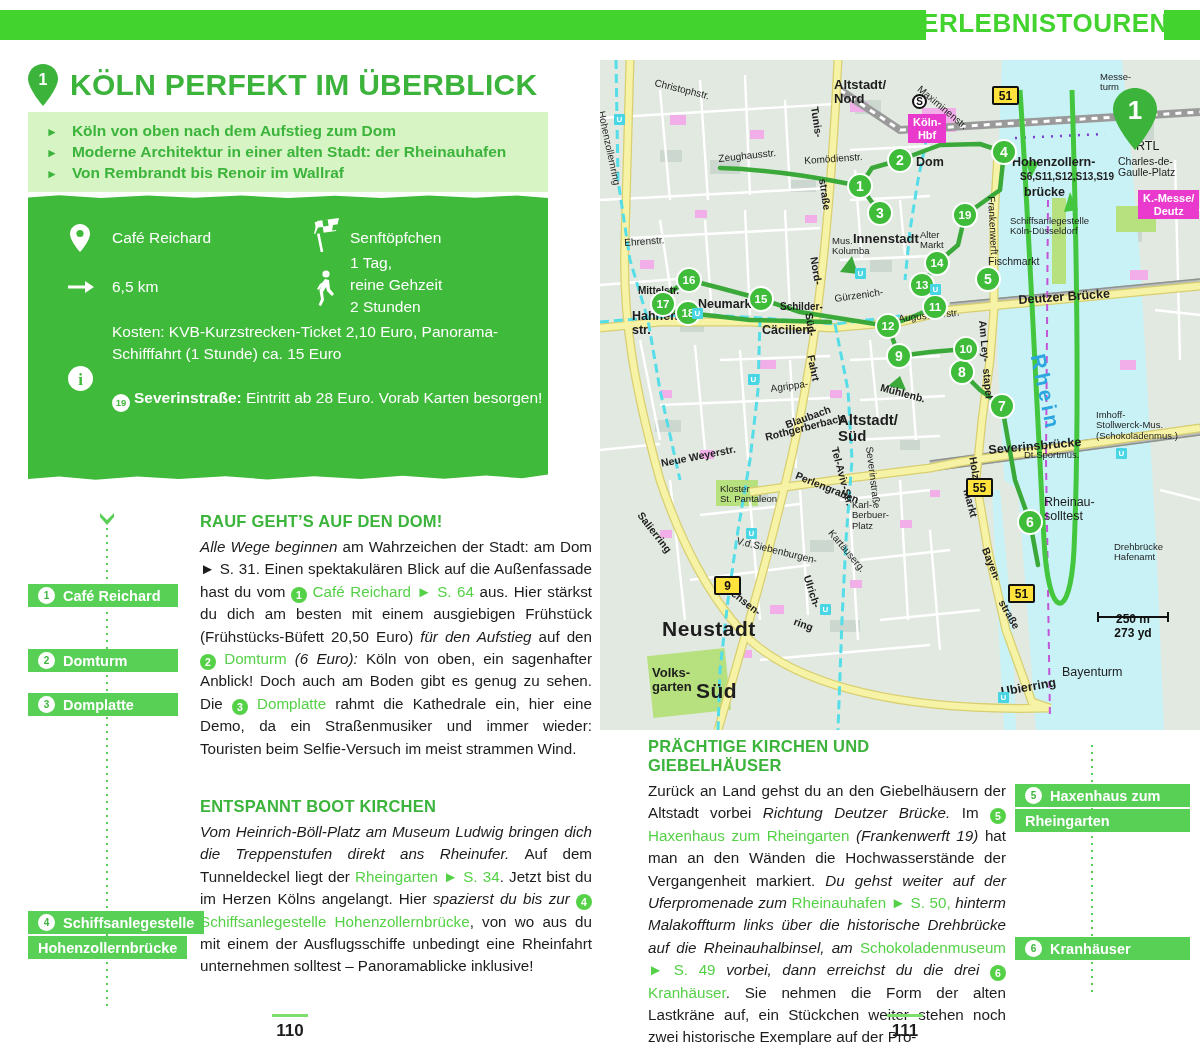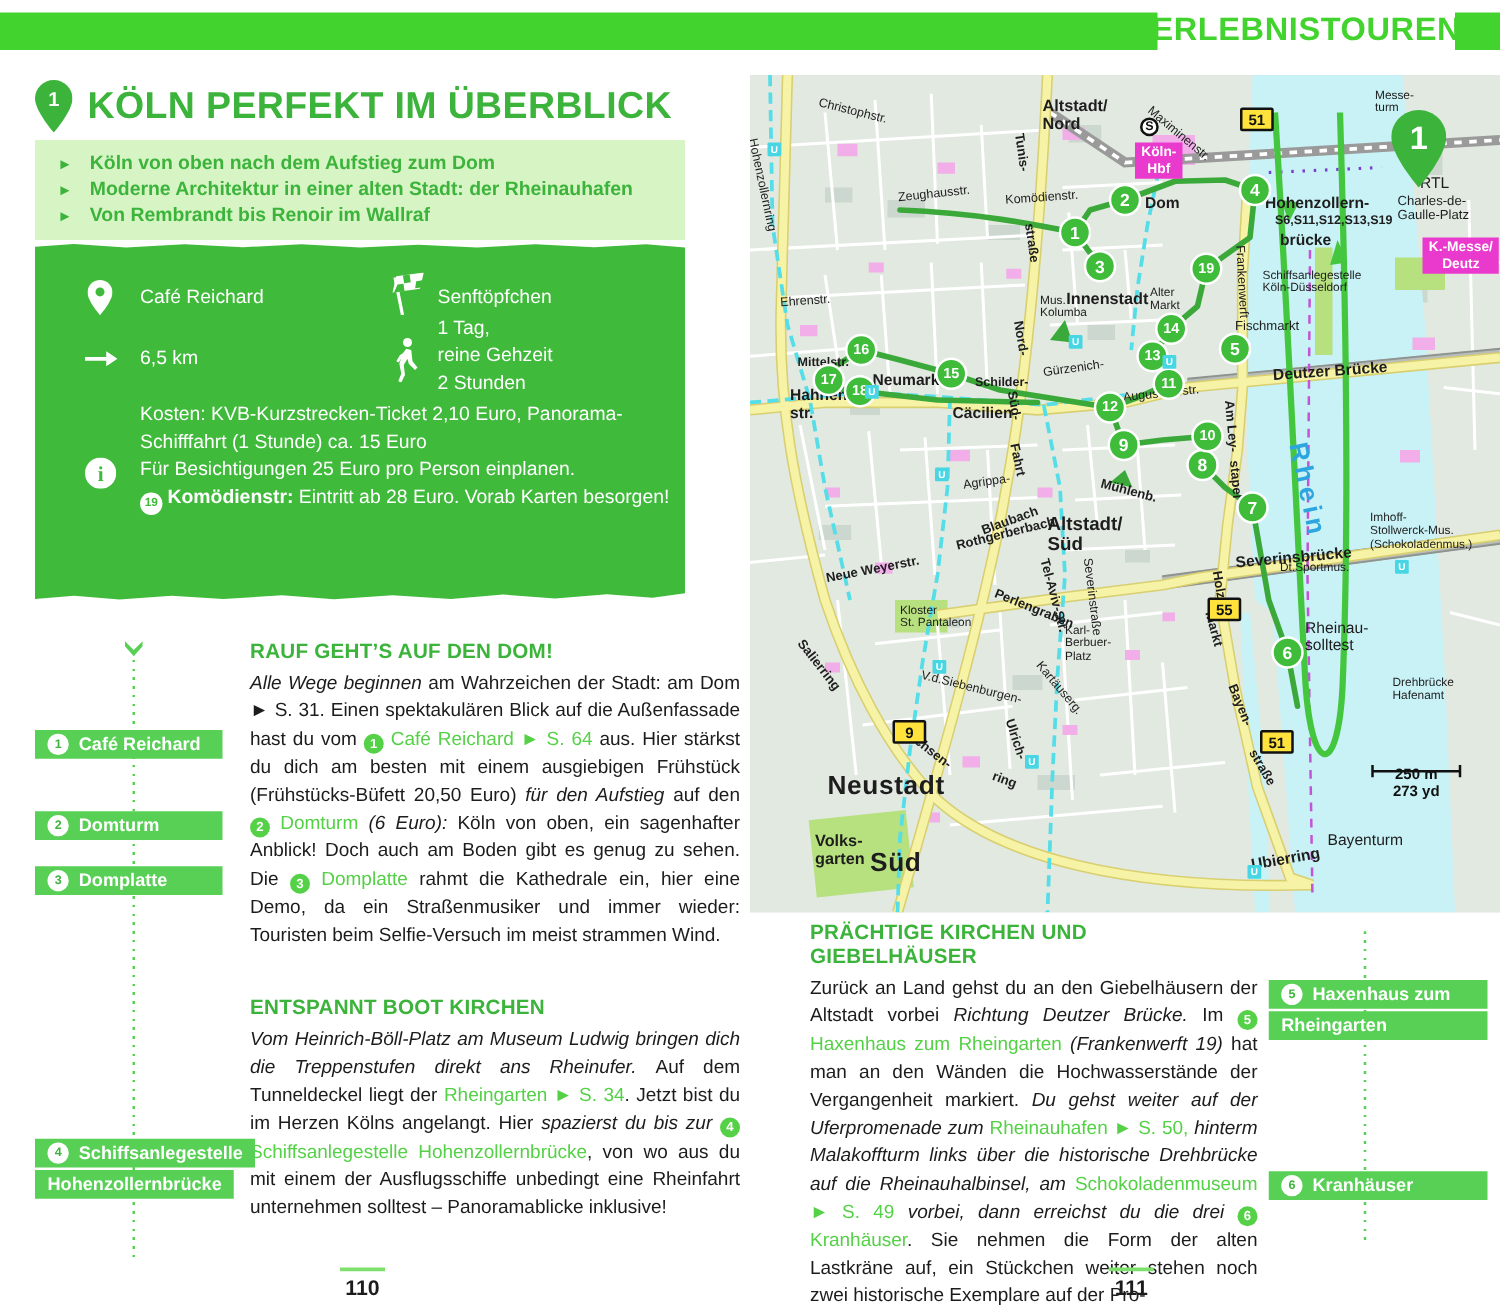--- a/index.html
+++ b/index.html
@@ -147,22 +147,22 @@
   <div class="ib wline" style="left:322px;top:58px">1 Tag,
 reine Gehzeit
 2 Stunden</div>
 
   <svg class="ib-icon" style="left:40px;top:172px" width="25" height="25" viewBox="0 0 25 25">
     <circle cx="12.5" cy="12.5" r="12.5" fill="#fff"></circle>
     <text x="12.5" y="19" font-size="17" font-weight="bold" font-family="Liberation Serif,serif" fill="#3fba3a" text-anchor="middle">i</text>
   </svg>
   <div class="ib costblock" style="left:84px;top:127px">
     <span>Kosten: KVB-Kurzstrecken-Ticket 2,10 Euro, Panorama-Schifffahrt (1 Stunde) ca. 15 Euro</span><br>
-    <span>Für Besichtigungen 25 Euro pro Person einplanen.</span><br>
-    <span class="ib19">19</span><b>Komödienstr:</b><span> Eintritt ab 28 Euro. Vorab Karten besorgen!</span>
+    <br>
+    <span class="ib19">19</span><b>Severinstraße:</b><span> Eintritt ab 28 Euro. Vorab Karten besorgen!</span>
   </div>
 </div>
 
 <div class="section" id="sec0" style="left:200px;top:512px;width:392px">
   <h3>RAUF GEHT’S AUF DEN DOM!</h3>
     <p><em>Alle Wege beginnen </em>am Wahrzeichen der Stadt: am Dom ► S. 31. Einen spektakulären Blick auf die Außenfassade hast du vom <span class="mk">1</span><span class="glink"> Café Reichard ► S. 64 </span>aus. Hier stärkst du dich am besten mit einem ausgiebigen Frühstück (Frühstücks-Büfett 20,50 Euro) <em>für den Aufstieg </em>auf den <span class="mk">2</span><span class="glink"> Domturm </span><em>(6 Euro): </em>Köln von oben, ein sagenhafter Anblick! Doch auch am Boden gibt es genug zu sehen. Die <span class="mk">3</span><span class="glink"> Domplatte </span>rahmt die Kathedrale ein, hier eine Demo, da ein Straßenmusiker und immer wieder: Touristen beim Selfie-Versuch im meist strammen Wind.</p>
 </div>
 <div class="section" id="sec1" style="left:200px;top:797px;width:392px">
   <h3>ENTSPANNT BOOT KIRCHEN</h3>
     <p><em>Vom Heinrich-Böll-Platz am Museum Ludwig bringen dich die Treppenstufen direkt ans Rheinufer. </em>Auf dem Tunneldeckel liegt der <span class="glink">Rheingarten ► S. 34</span>. Jetzt bist du im Herzen Kölns angelangt. Hier <em>spazierst du bis zur </em><span class="mk">4</span><span class="glink"> Schiffsanlegestelle Hohenzollernbrücke</span>, von wo aus du mit einem der Ausflugsschiffe unbedingt eine Rheinfahrt unternehmen solltest – Panoramablicke inklusive!</p>

